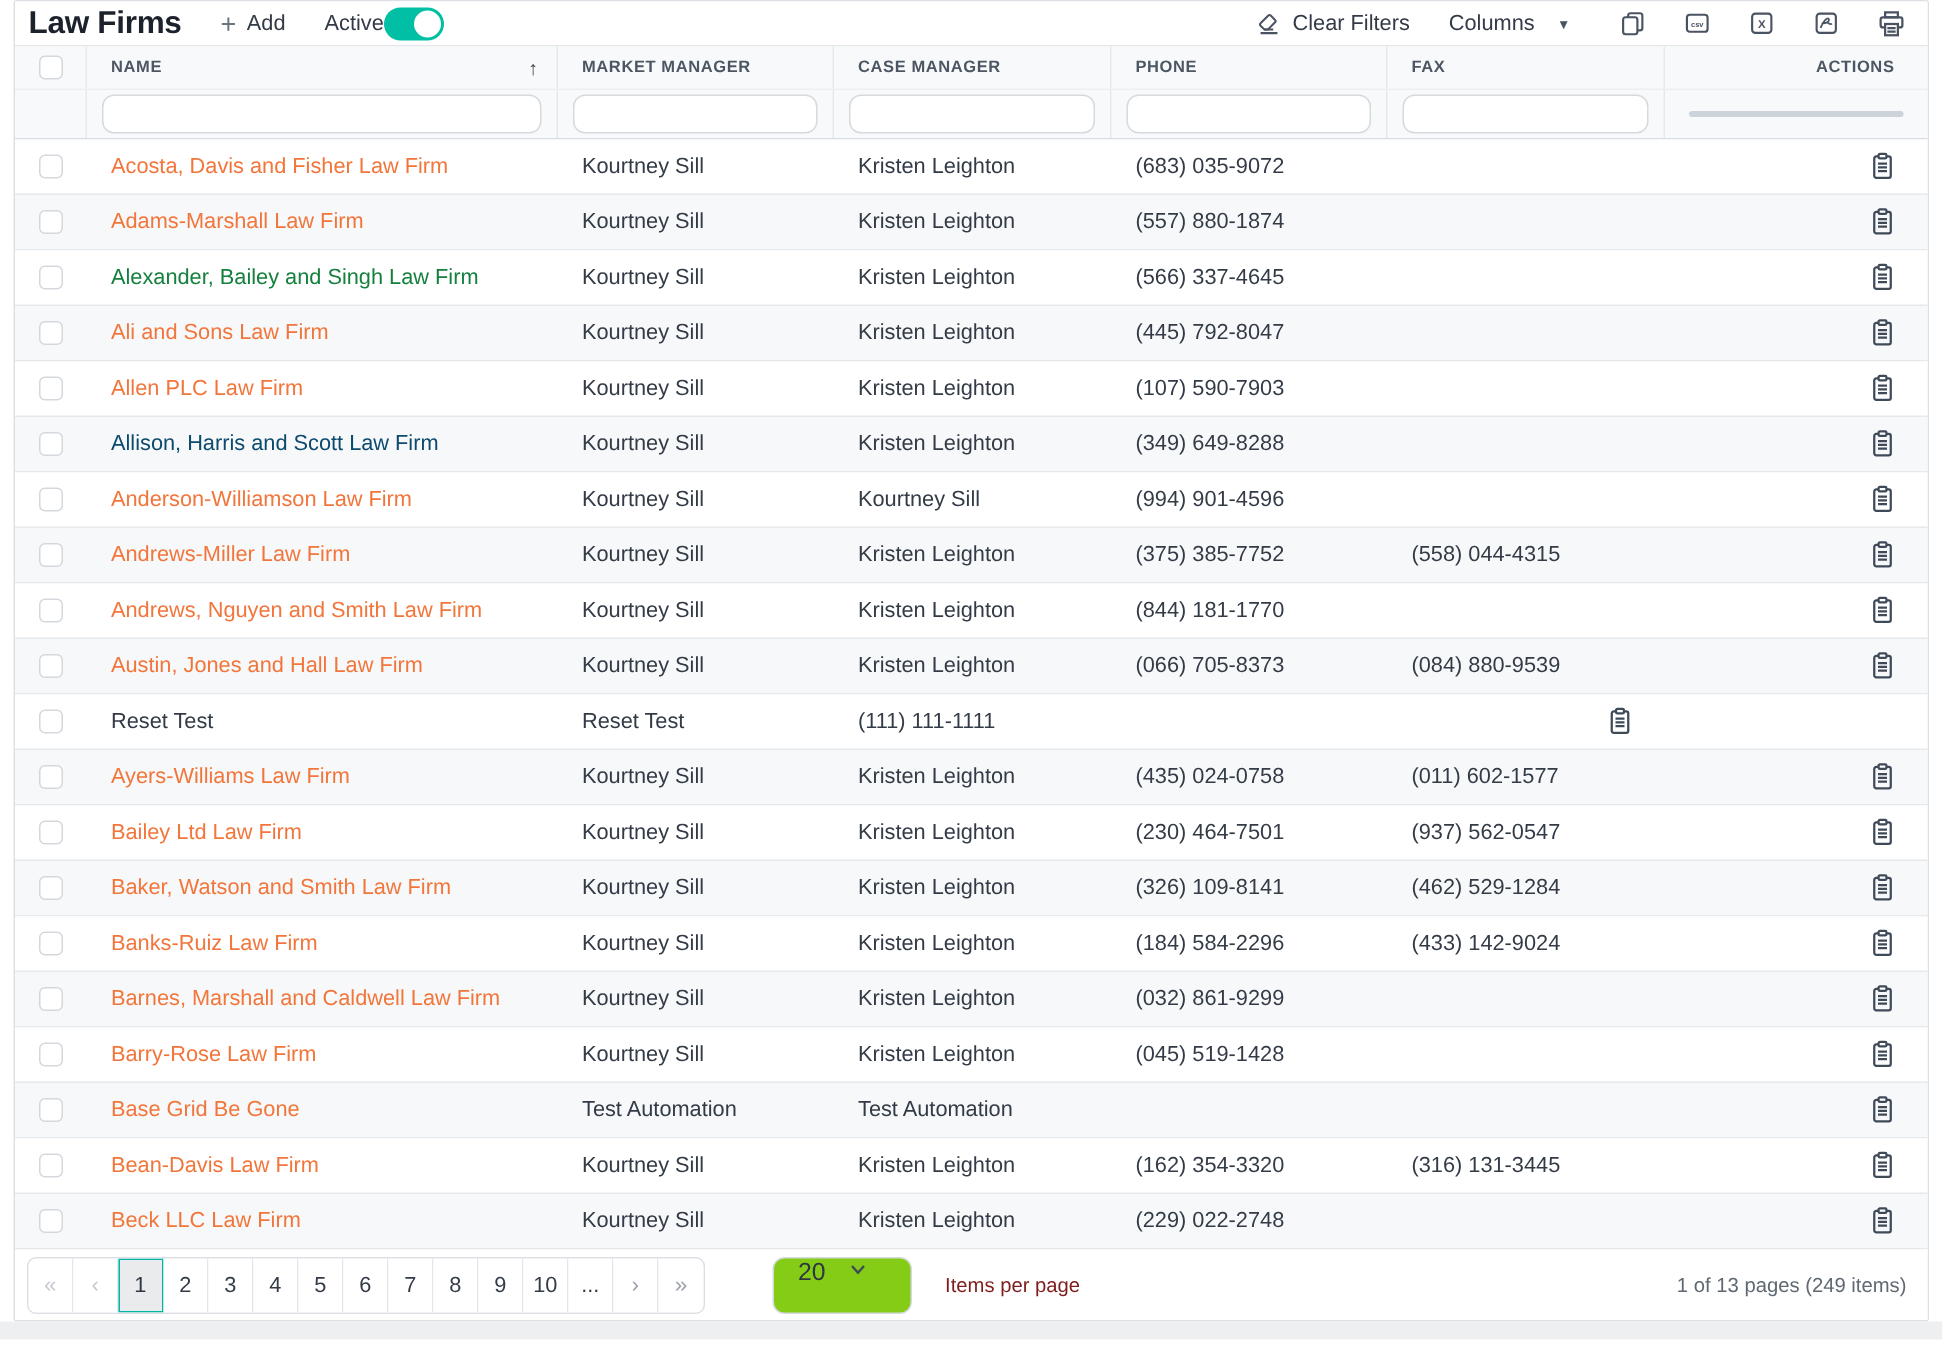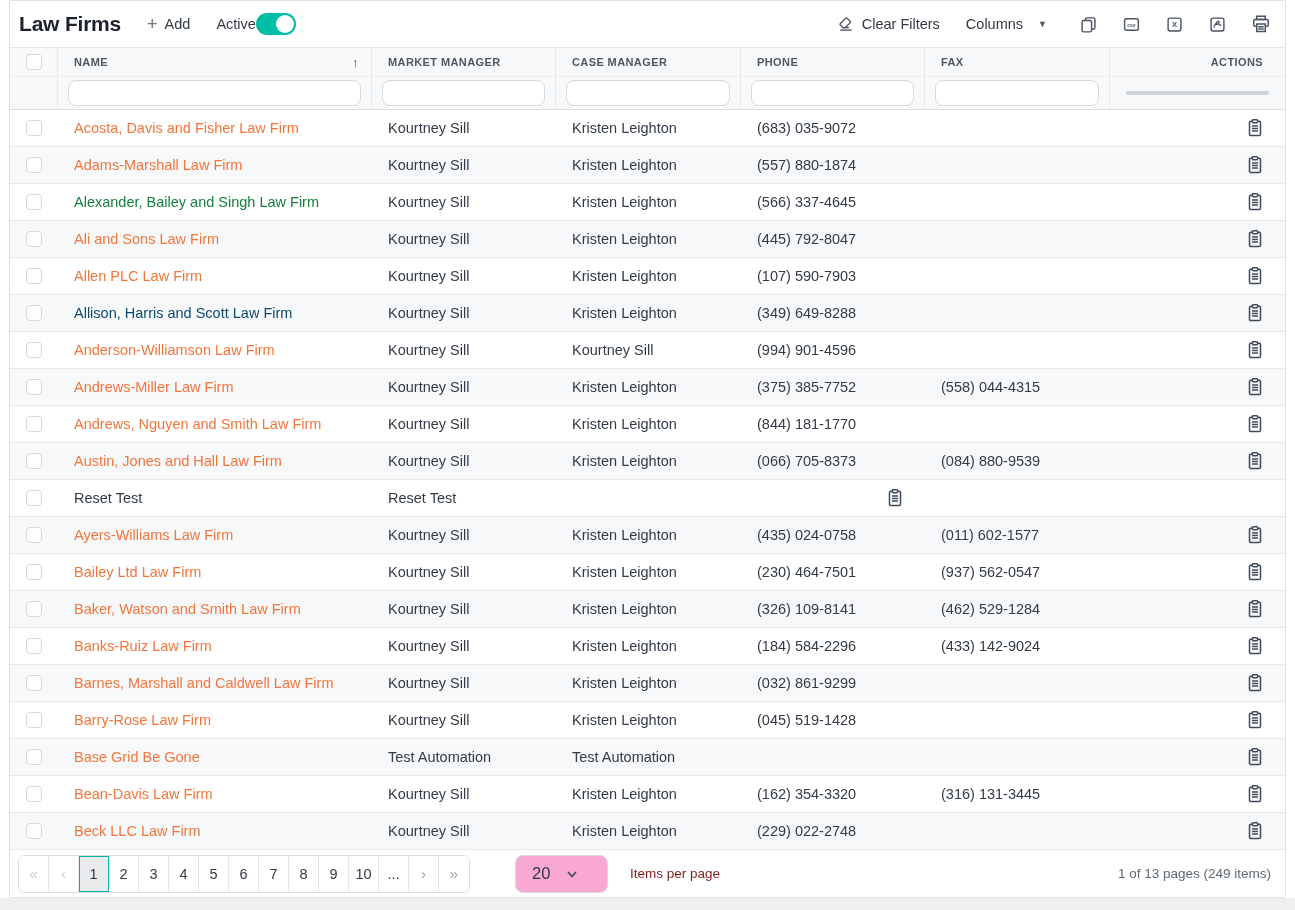--- a/index.html
+++ b/index.html
@@ -1,21 +1,21 @@
 <!DOCTYPE html>
 <html><head>
 <meta charset="utf-8">
 <style>
   * { margin:0; padding:0; box-sizing:border-box; }
   html,body { width:1295px; height:910px; background:#ffffff; font-family:"Liberation Sans", sans-serif; }
   .app { width:1295px; height:910px; overflow:hidden; }
   .grid-shell { margin:0 9px; border:1px solid #dde1e6; border-radius:2px; background:#fff; }
 
   
-  .toolbar { height:47px; display:flex; align-items:center; padding:0 14px 0 9px; background:#fff; border-bottom:1px solid #e4e7ea; }
+  .toolbar { height:30px; display:flex; align-items:center; padding:0 14px 0 9px; background:#fff; border-bottom:1px solid #e4e7ea; }
   .title { font-size:21px; font-weight:800; color:#1c222b; letter-spacing:-0.2px; margin-right:26px; }
   .tb-btn { display:flex; align-items:center; gap:7px; font-size:14.5px; color:#333b47; cursor:pointer; background:none; border:none; font-family:inherit; }
   .plus { color:#6b7480; font-size:18px; font-weight:400; line-height:1; }
   .active-wrap { display:flex; align-items:center; margin-left:26px; }
   .active-label { font-size:14.5px; color:#333b47; }
   .toggle { width:40px; height:22px; border-radius:11px; position:relative; cursor:pointer; }
   .toggle .knob { position:absolute; top:2px; right:2px; width:18px; height:18px; border-radius:50%; background:#fff; }
   .toolbar-right { margin-left:auto; display:flex; align-items:center; gap:26px; }
   .icon-btn { background:none; border:none; cursor:pointer; display:flex; align-items:center; color:#4a5361; }
   .caret-down { font-size:9px; color:#4a5361; margin-left:8px; }
@@ -44,21 +44,21 @@
   .checkbox { width:16px; height:16px; border:1px solid #d3d8dd; border-radius:4px; background:#fff; cursor:pointer; }
 
   
   .pager { height:47px; display:flex; align-items:center; padding:0 14px 0 8px; background:#fff; }
   .page-group { display:flex; border:1px solid #dbdfe3; border-radius:6px; overflow:hidden; background:#fff; }
   .pbtn { min-width:30px; height:36px; display:flex; align-items:center; justify-content:center; font-size:14.5px; color:#333b47; background:#fff; border:none; border-right:1px solid #e3e6ea; cursor:pointer; font-family:inherit; }
   .pbtn:last-child { border-right:none; }
   .pbtn.nav { color:#9aa2ac; font-size:15px; }
   .pbtn.disabled { color:#c4cad1; cursor:default; }
   .pbtn.selected { background:#e9ebed; outline:1px solid #00b5a3; outline-offset:-1px; color:#2e3641; }
-  .page-size { margin-left:45px; width:93px; height:38px; border:1px solid #d5dade; border-radius:8px; display:flex; align-items:center; justify-content:space-between; padding:0 28px 0 16px; font-size:16.5px; color:#2e3641; cursor:pointer; background:#f9a8d4; }
+  .page-size { margin-left:45px; width:93px; height:38px; border:1px solid #d5dade; border-radius:8px; display:flex; justify-content:space-between; padding:0 28px 0 16px; font-size:16.5px; color:#2e3641; cursor:pointer; background:#84cc16; }
   .ipp-label { margin-left:22px; font-size:13.5px; color:#7f1d1d; }
   .pager-info { margin-left:auto; font-size:13.5px; color:#5f6873; }
   .bottom-strip { height:12px; background:#edeff1; }
 </style>
 </head>
 <body>
 
 <div class="app">
   <div class="grid-shell">
 
@@ -403,20 +403,21 @@
   </svg>
             </button>
           </div>
         </div>
         <div class="grid-row grow">
           <div class="gcell cb">
             <div class="checkbox"></div>
           </div>
           <div class="gcell">Reset Test</div>
           <div class="gcell">Reset Test</div>
+          <div class="gcell">(111) 111-1111</div>
           <div class="gcell"></div>
           <div class="gcell actions">
             <button class="icon-btn">
               <svg class="ic" width="20" height="20" viewBox="0 0 16 16" fill="none" stroke="#3f4a59" stroke-width="1.2">
     <rect x="3.6" y="2.6" width="8.8" height="11.4" rx="1.1"></rect>
     <rect x="5.9" y="1.3" width="4.2" height="2.4" rx="0.7" fill="#fff"></rect>
     <line x1="5.6" y1="6.4" x2="10.4" y2="6.4"></line>
     <line x1="5.6" y1="8.4" x2="10.4" y2="8.4"></line>
     <line x1="5.6" y1="10.4" x2="10.4" y2="10.4"></line>
   </svg>

